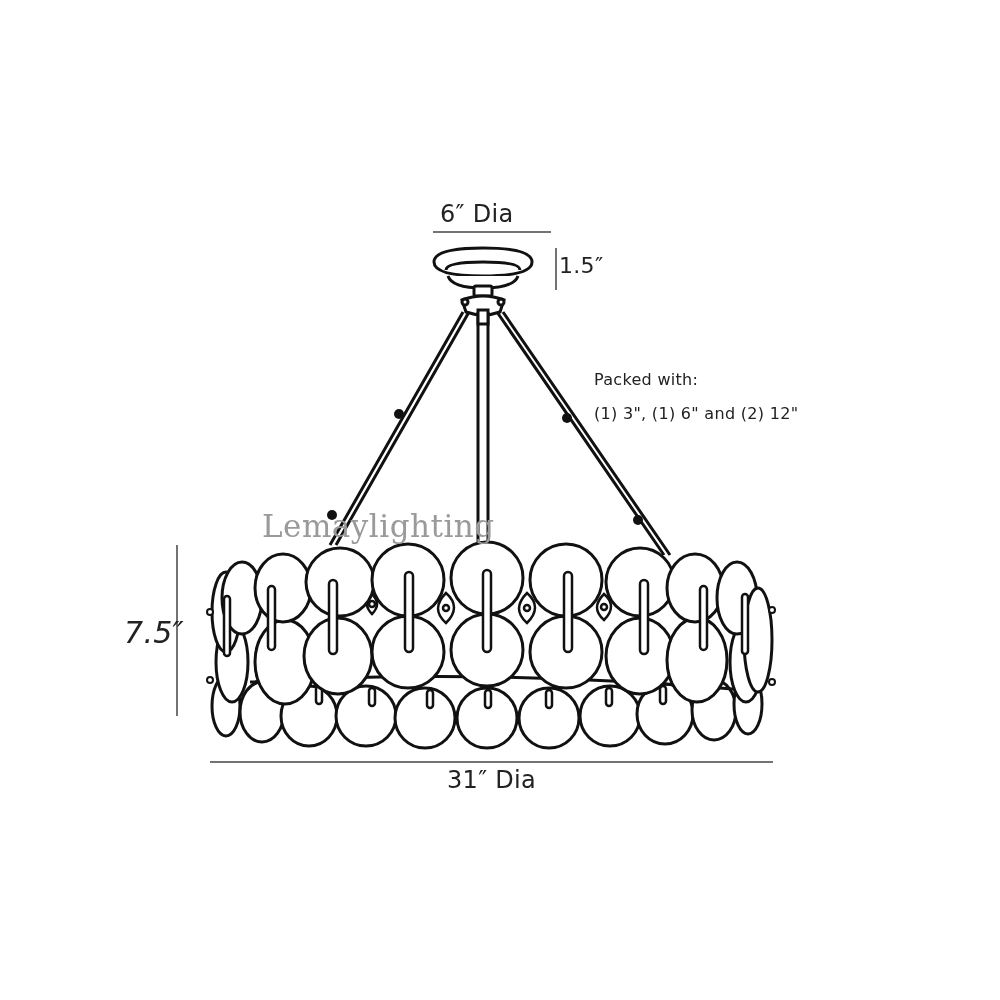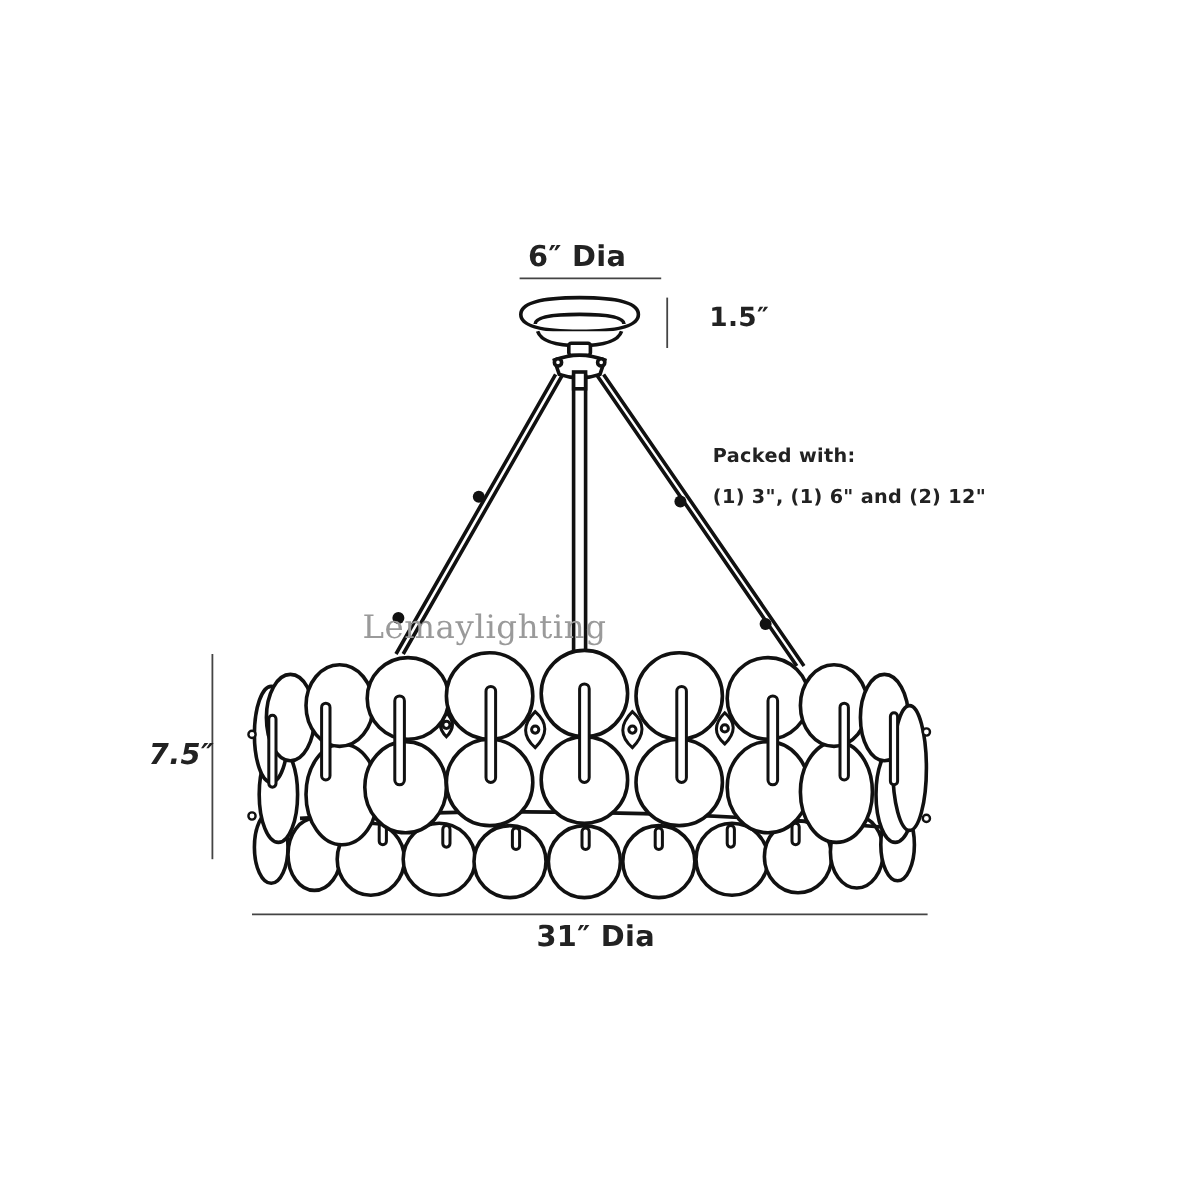--- a/index.html
+++ b/index.html
@@ -1,25 +1,25 @@
 <!DOCTYPE html>
 <html><head>
 <meta charset="utf-8">
 <style>
   html, body { margin: 0; padding: 0; background: #ffffff; }
   body { width: 1000px; height: 1000px; position: relative; overflow: hidden;
          font-family: "DejaVu Sans", sans-serif; color: #1a1a1a; }
-  .label { position: absolute; font-weight: 700; color: #222; white-space: nowrap; letter-spacing: 0.3px; }
+  .label { position: absolute; font-weight: 400; color: #222; white-space: nowrap; letter-spacing: 0.3px; }
   .dim-top { left: 440px; top: 200px; font-size: 24px; }
-  .dim-h1 { left: 559px; top: 253px; font-size: 22px; margin-left: 32px; }
-  .dim-side { left: 124px; top: 615px; font-size: 24px; font-style: italic; text-align: right; }
+  .dim-h1 { left: 559px; top: 253px; font-size: 22px; }
+  .dim-side { left: 124px; top: 615px; font-size: 30px; font-style: italic; text-align: right; }
   .dim-bottom { left: 447px; top: 766px; font-size: 24px; text-align: right; }
   .packed { left: 594px; top: 363px; font-size: 16px; line-height: 34px; }
   .watermark { position: absolute; left: 262px; top: 508px; font-family: "DejaVu Serif", serif;
-               font-size: 27px; color: #9a9a9a; letter-spacing: 0.5px; margin-left: 40px; }
+               font-size: 31px; color: #9a9a9a; letter-spacing: 0.5px; }
   svg.drawing { position: absolute; left: 0; top: 0; }
 </style>
 </head>
 <body>
 
 <svg class="drawing" width="1000" height="1000" viewBox="0 0 1000 1000">
 
   <g stroke="#444" stroke-width="1.5" fill="none">
     <line x1="433" y1="232" x2="551" y2="232"></line>
     <line x1="556" y1="248" x2="556" y2="290"></line>

